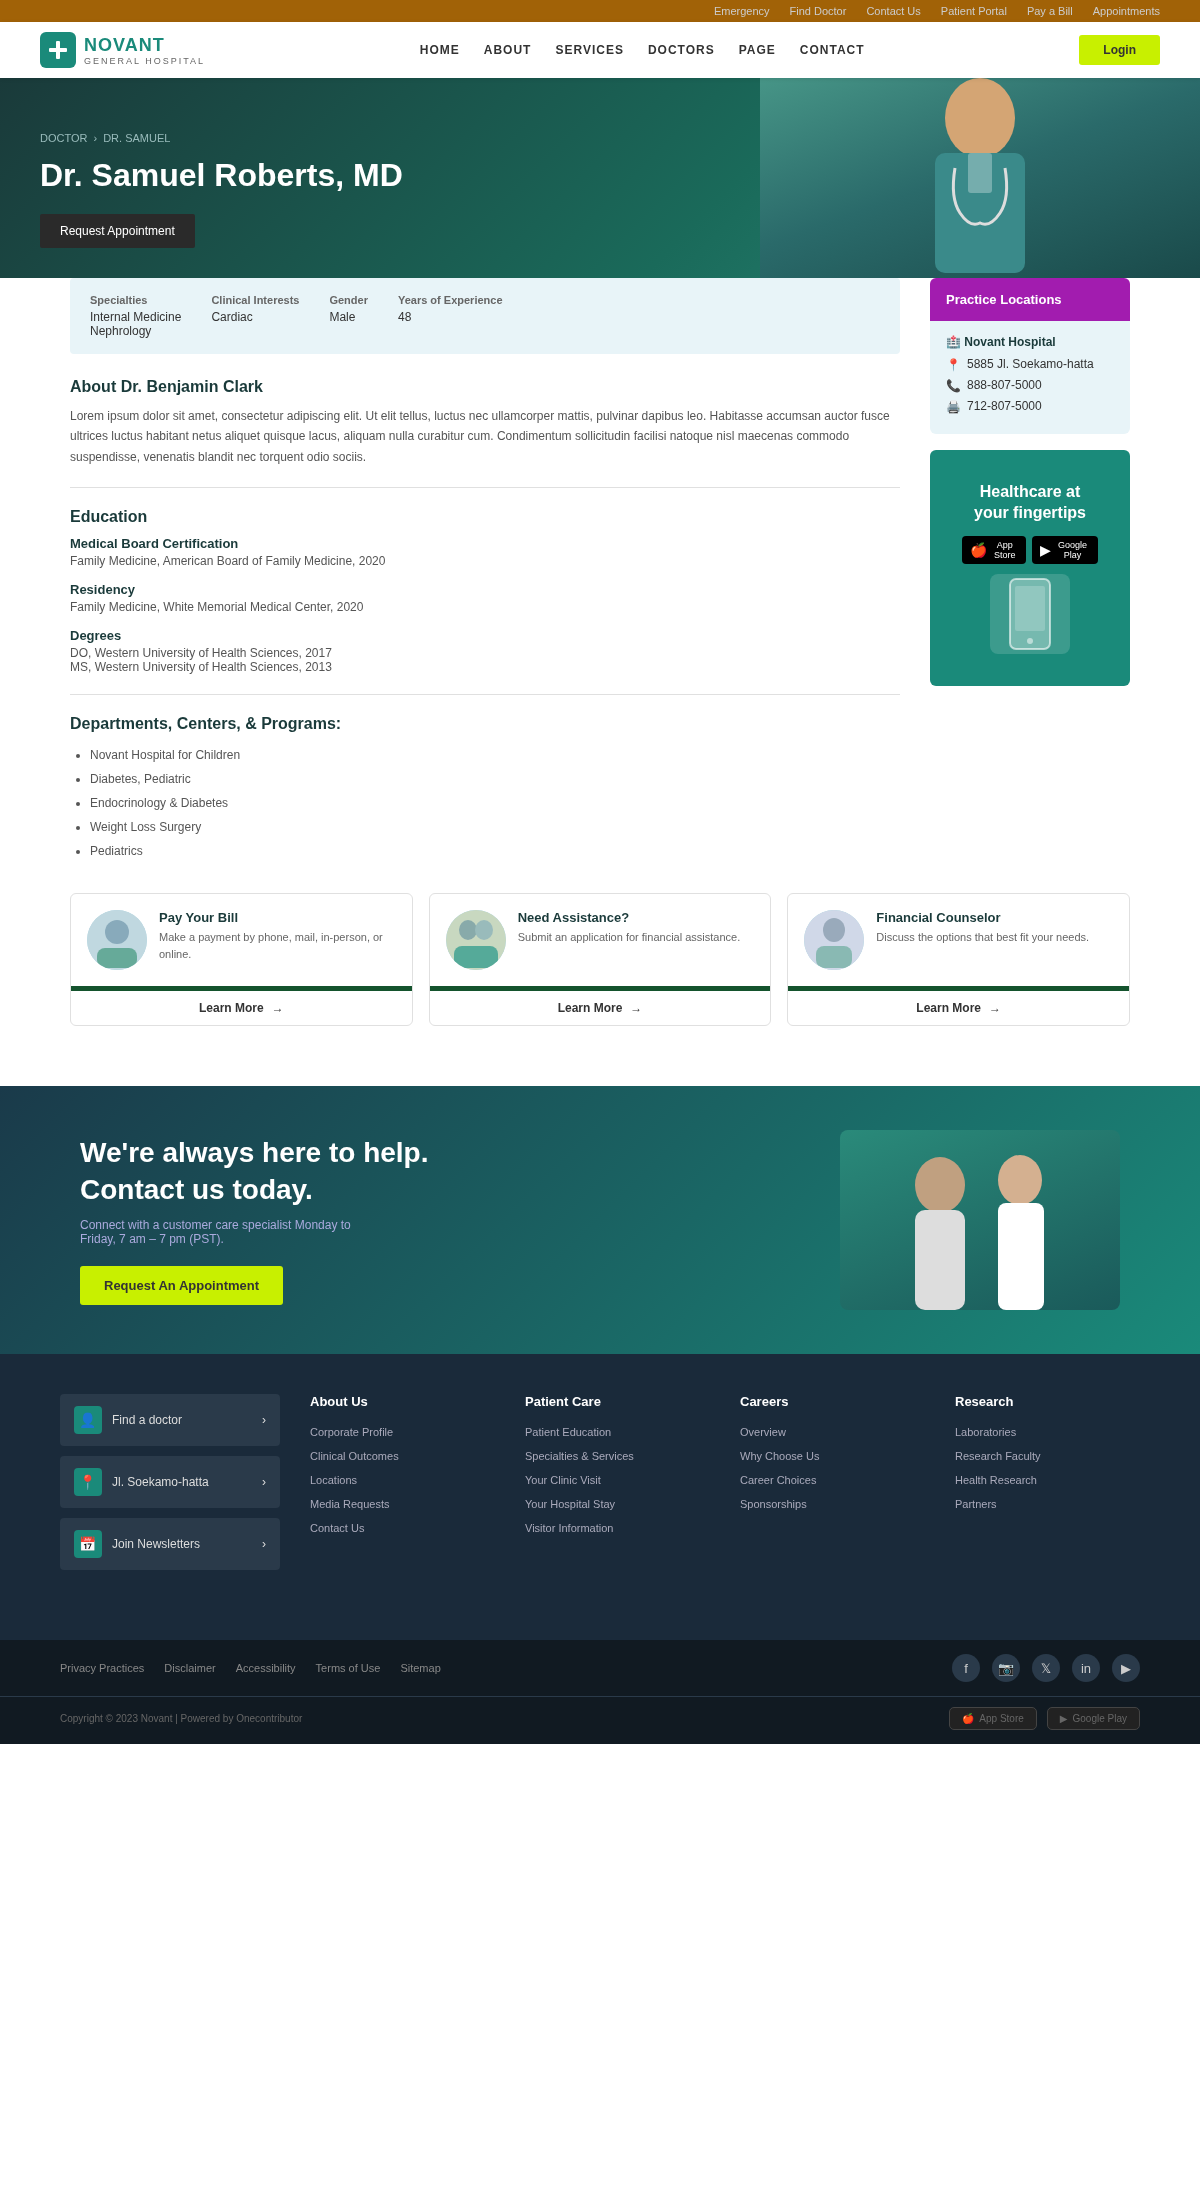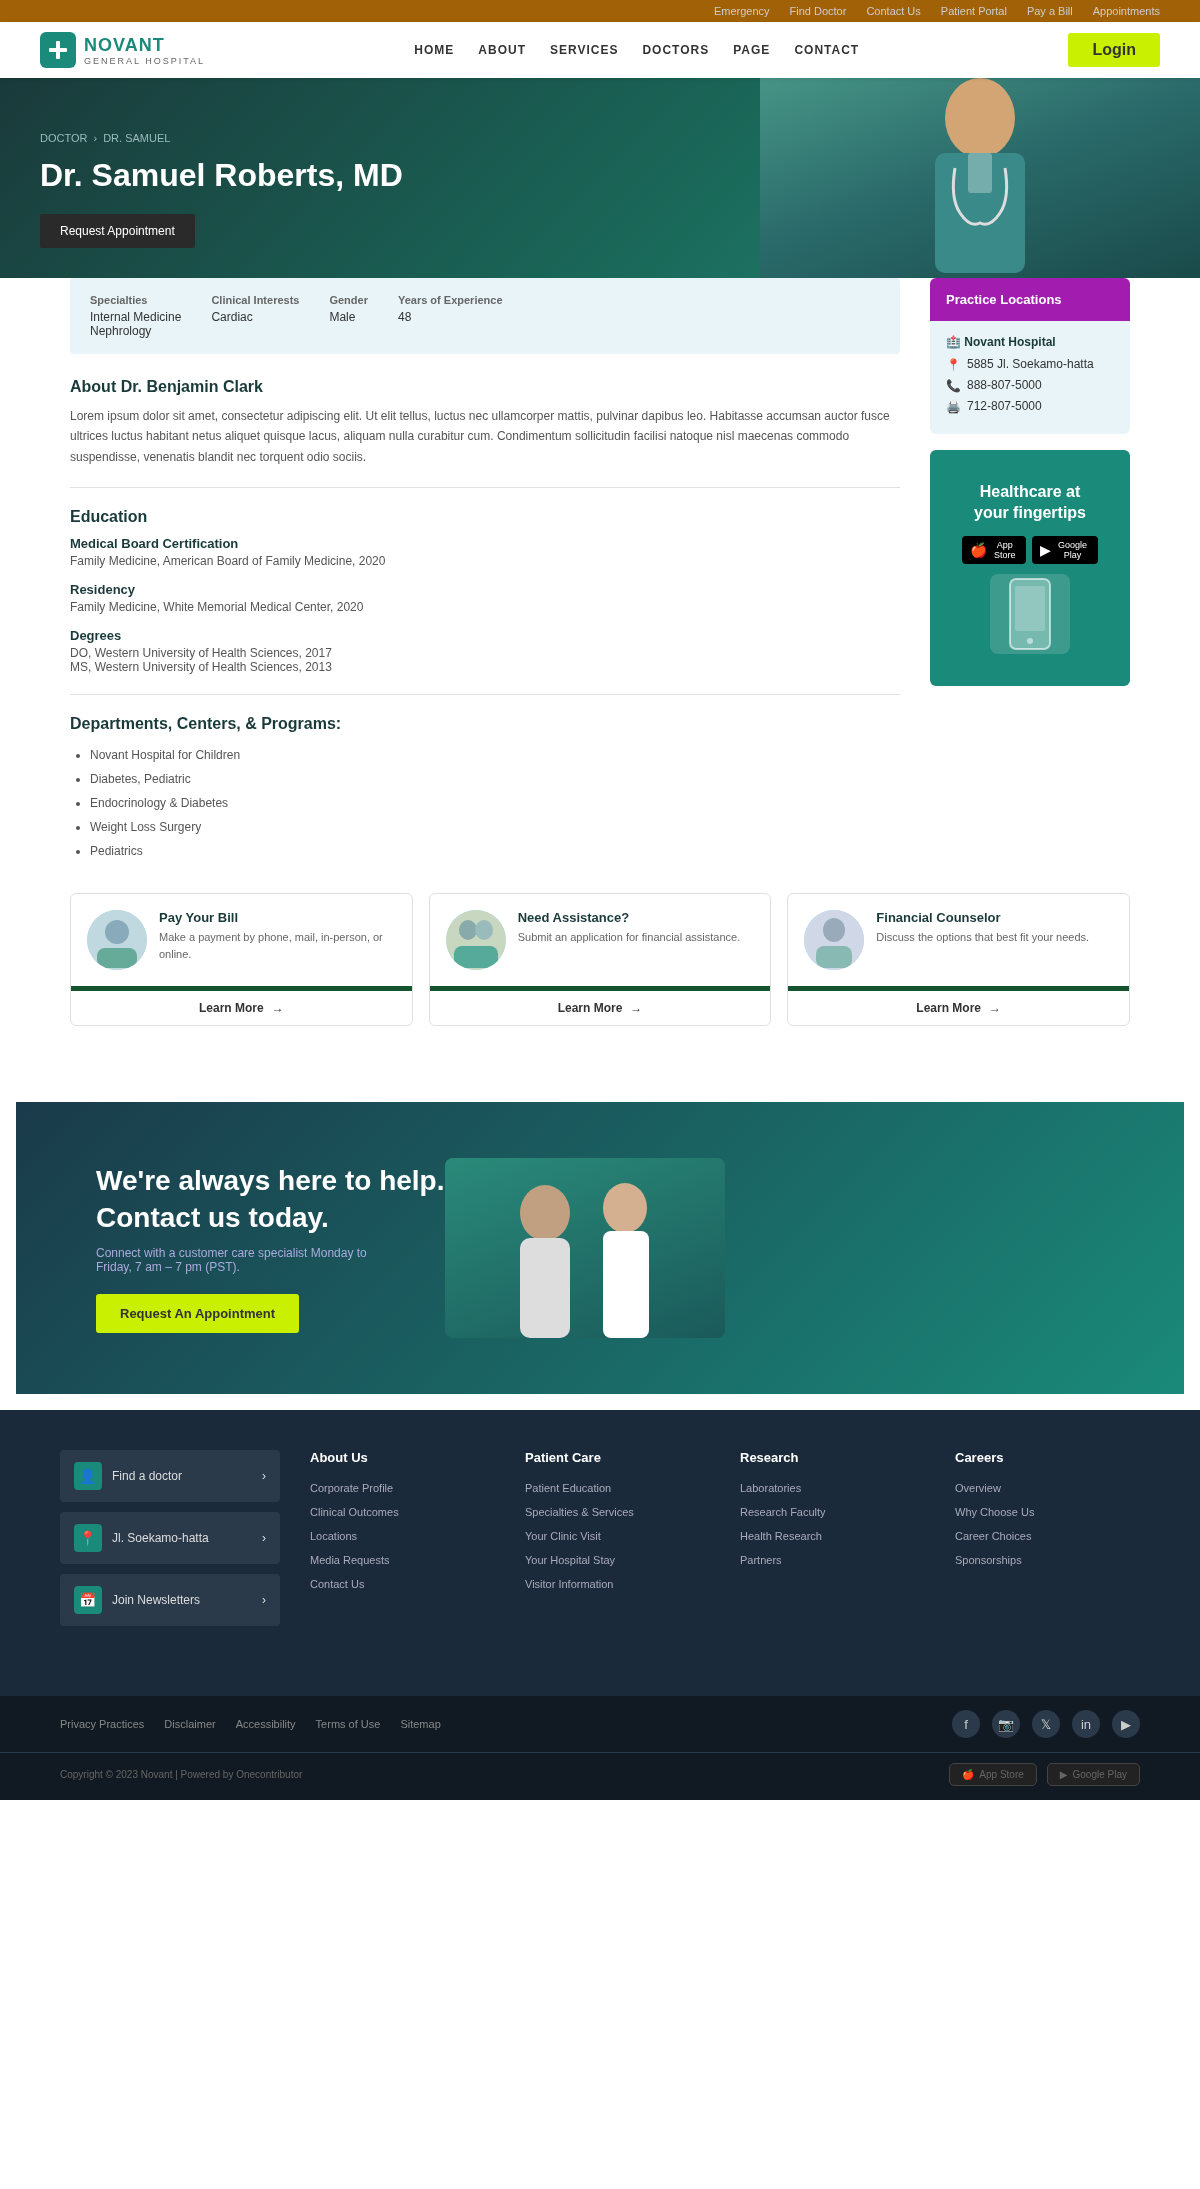--- a/index.html
+++ b/index.html
@@ -44,21 +44,21 @@
     .nav-logo-text { font-size: 18px; font-weight: 700; color: #1a8a7a; letter-spacing: 1px; }
     .nav-logo-sub { font-size: 9px; color: #666; letter-spacing: 2px; display: block; }
     .nav-links { display: flex; gap: 24px; align-items: center; }
     .nav-links a { text-decoration: none; color: #333; font-size: 12px; font-weight: 600; letter-spacing: 1px; text-transform: uppercase; }
     .nav-login {
       background: #c8f000;
       color: #333;
       border: none;
       padding: 8px 24px;
       font-weight: 700;
-      font-size: 16px;
+      font-size: 12px;
       cursor: pointer;
       border-radius: 3px;
     }
 
     
     .hero {
       background: linear-gradient(135deg, #1a3a3a 0%, #1a6a5a 60%, #2a8a7a 100%);
       position: relative;
       min-height: 200px;
       padding: 40px 40px 0;
@@ -215,27 +215,27 @@
       padding: 10px 16px;
       display: flex; justify-content: center; align-items: flex-end; gap: 8px;
       color: #333; font-size: 12px; font-weight: 600;
       cursor: pointer;
     }
 
     
     .cta-banner {
       background: linear-gradient(135deg, #1a3a4a 0%, #1a8a7a 100%);
       color: #fff;
-      padding: 56px 80px;
-      display: flex;
-      justify-content: flex-start;
+      padding: 44px 80px;
+      display: flex;
+      justify-content: space-between;
       align-items: center;
       position: relative;
       overflow: hidden;
-      margin: 16px;
+      margin: 0;
     }
     .cta-text h2 { font-size: 28px; font-weight: 700; line-height: 1.3; margin-bottom: 10px; }
     .cta-text p { font-size: 12px; color: #aad; margin-bottom: 20px; max-width: 300px; }
     .cta-btn {
       background: #c8f000;
       color: #333;
       border: none;
       padding: 12px 24px;
       font-weight: 700;
       font-size: 13px;
@@ -658,36 +658,36 @@
         <ul>
           <li><a>Patient Education</a></li>
           <li><a>Specialties &amp; Services</a></li>
           <li><a>Your Clinic Visit</a></li>
           <li><a>Your Hospital Stay</a></li>
           <li><a>Visitor Information</a></li>
         </ul>
       </div>
 
       <div class="footer-col">
+        <h4>Careers</h4>
+        <ul>
+          <li><a>Overview</a></li>
+          <li><a>Why Choose Us</a></li>
+          <li><a>Career Choices</a></li>
+          <li><a>Sponsorships</a></li>
+        </ul>
+      </div>
+
+      <div class="footer-col">
         <h4>Research</h4>
         <ul>
           <li><a>Laboratories</a></li>
           <li><a>Research Faculty</a></li>
           <li><a>Health Research</a></li>
           <li><a>Partners</a></li>
-        </ul>
-      </div>
-
-      <div class="footer-col">
-        <h4>Careers</h4>
-        <ul>
-          <li><a>Overview</a></li>
-          <li><a>Why Choose Us</a></li>
-          <li><a>Career Choices</a></li>
-          <li><a>Sponsorships</a></li>
         </ul>
       </div>
     </div>
   </div>
 </div>
 
 <div class="footer-bottom">
   <div class="footer-bottom-links">
     <a>Privacy Practices</a>
     <a>Disclaimer</a>

